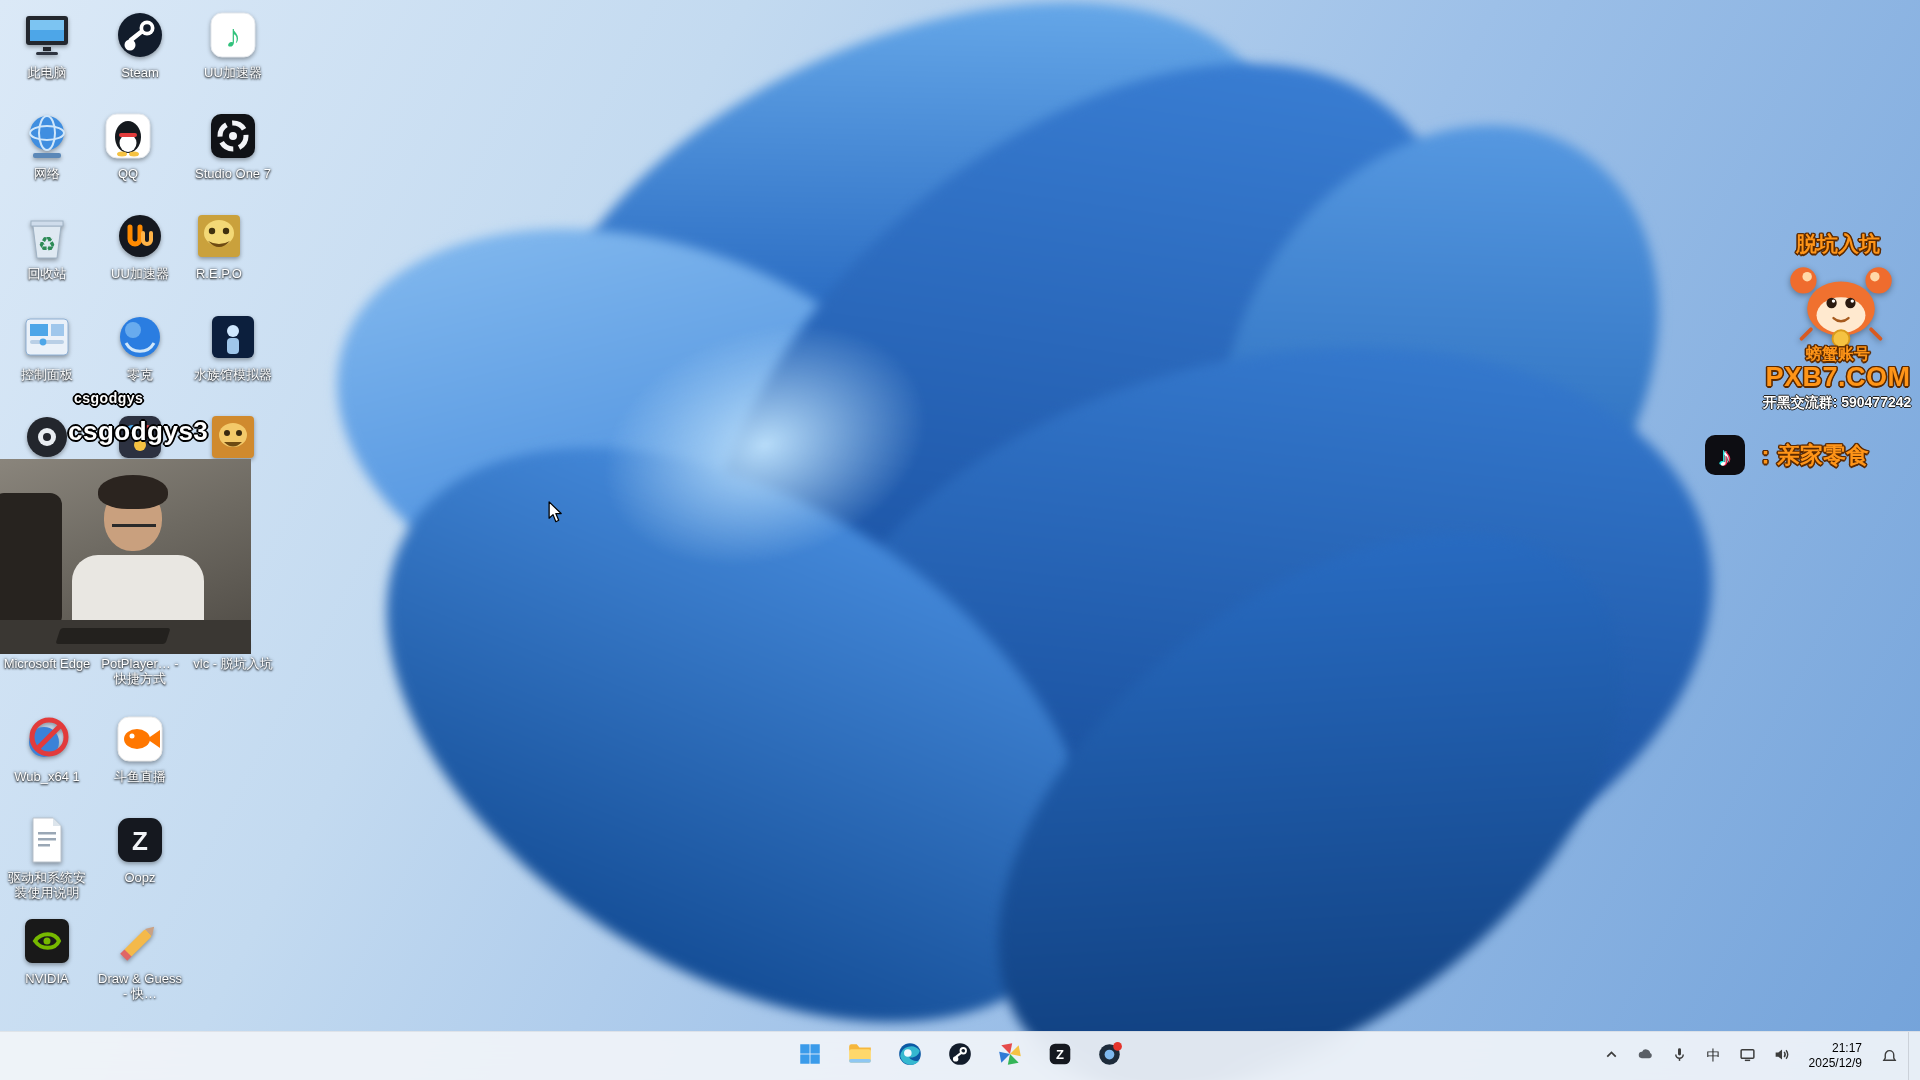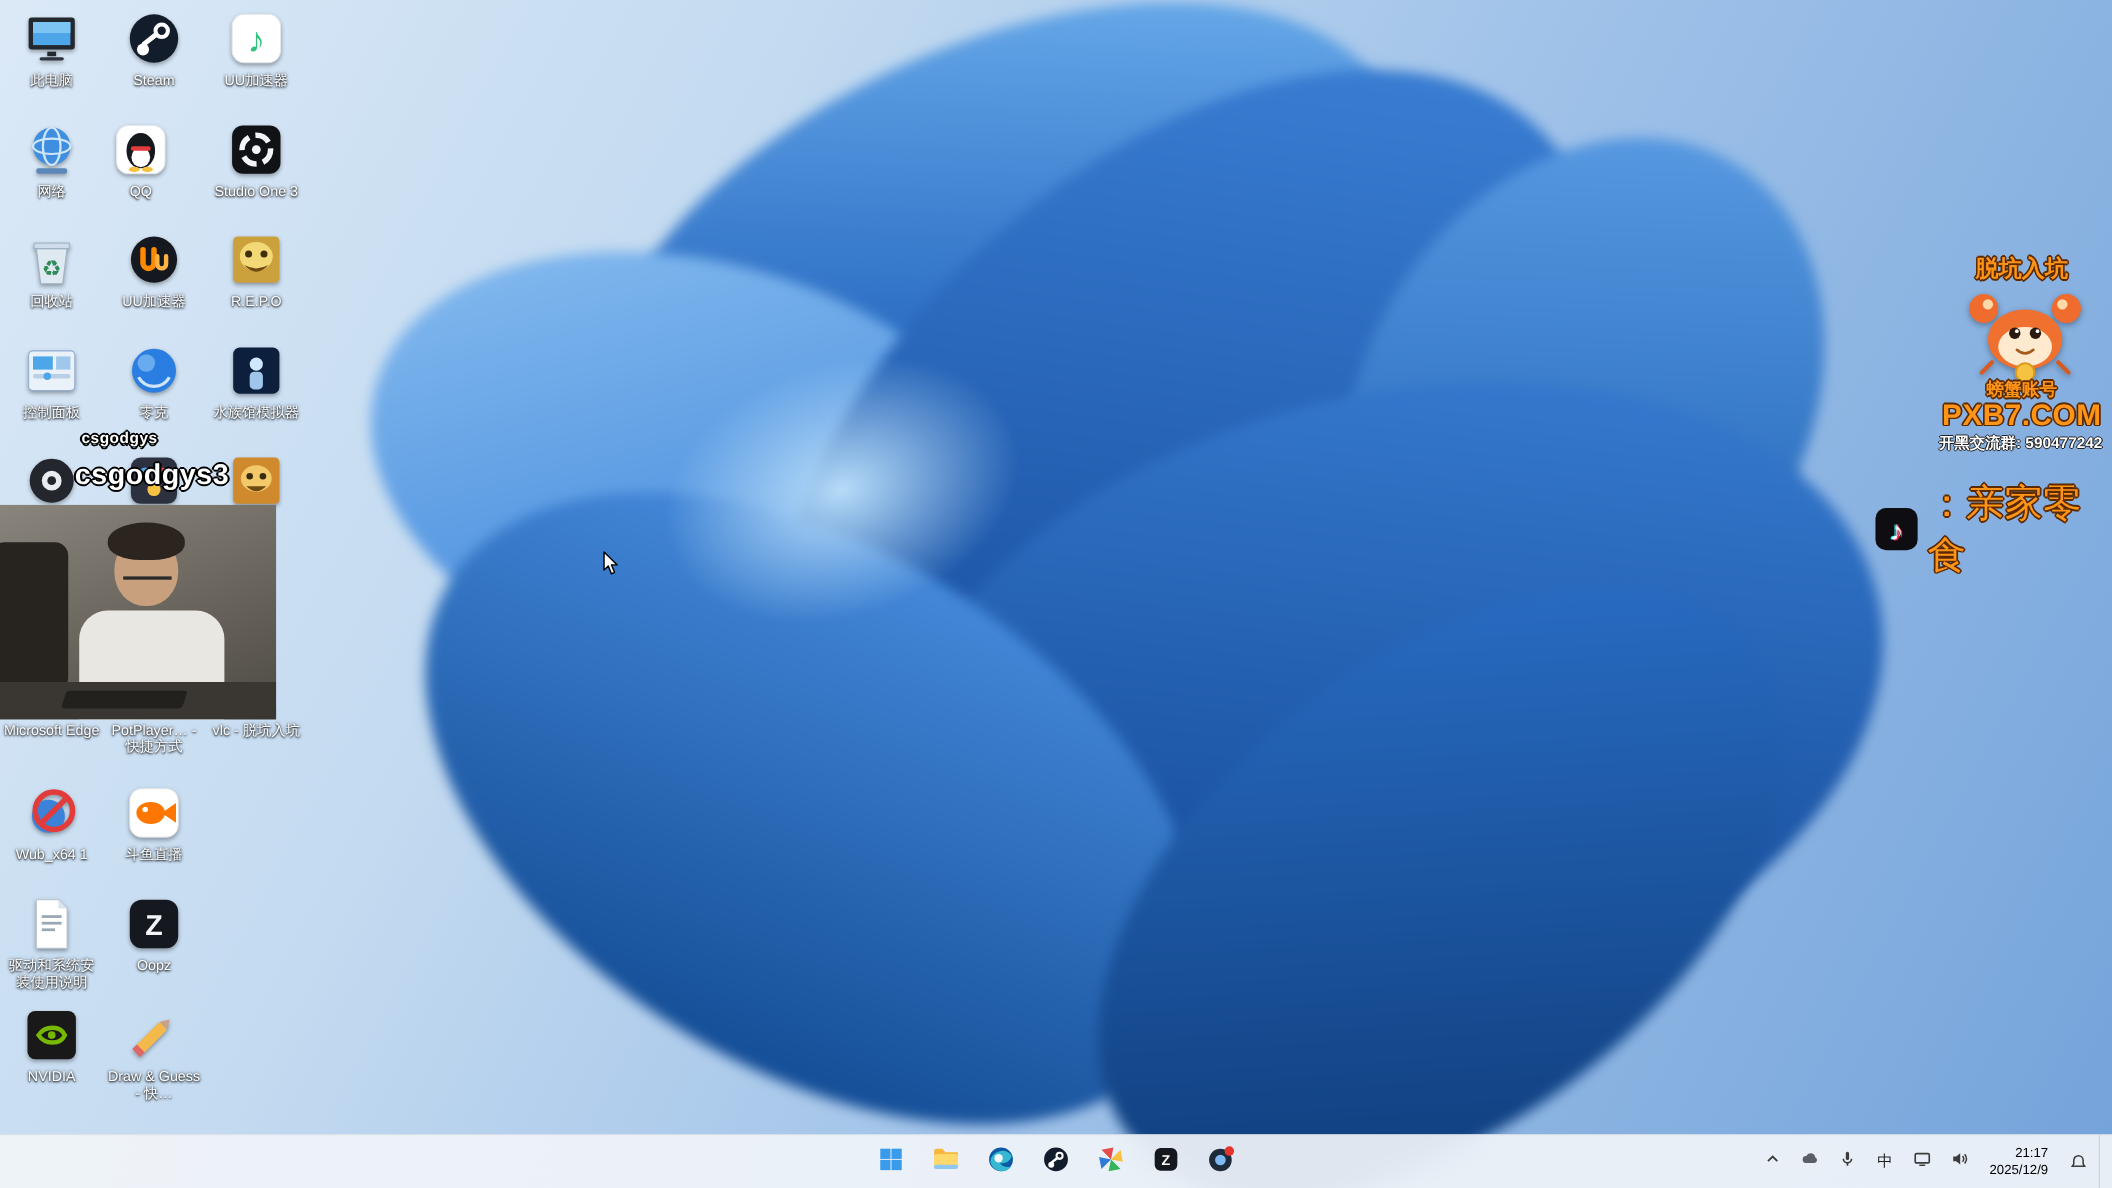--- a/index.html
+++ b/index.html
@@ -50,21 +50,21 @@
   #promo-mascot svg{width:100%;height:100%;filter:drop-shadow(0 2px 3px rgba(0,0,0,.35));}
   #promo-account{left:1768px;top:344px;width:140px;text-align:center;font-size:16px;}
   #promo-site{left:1752px;top:362px;width:172px;text-align:center;font-size:27px;letter-spacing:.5px;}
   #promo-group{
     left:1742px;top:394px;width:190px;text-align:center;font-size:14px;color:#fff;font-weight:bold;
     text-shadow:-1px 0 #222,1px 0 #222,0 -1px #222,0 1px #222;
   }
   #promo-tiktok{left:1704px;top:434px;display:flex;align-items:center;gap:8px;}
   .tiktok-icon{width:42px;height:42px;}
   .tiktok-icon svg{width:100%;height:100%;}
-  #promo-tiktok .o-text{font-size:35px;font-weight:400;}
+  #promo-tiktok .o-text{font-size:23px;font-weight:700;}
   
   .taskbar{
     position:absolute;left:0;bottom:0;width:1920px;height:48px;z-index:10;
     background:var(--taskbar_bg,rgba(241,244,249,0.92));
     border-top:1px solid rgba(0,0,0,.06);
     backdrop-filter:blur(12px);
   }
   #tb-center{position:absolute;left:50%;top:4px;transform:translateX(-50%);display:flex;gap:10px;}
   .tb-item{width:40px;height:40px;border-radius:6px;display:flex;align-items:center;justify-content:center;}
   .tb-item svg{width:26px;height:26px;}
@@ -150,21 +150,21 @@
        <div class="icon-label">QQ</div>
      </div>
     <div class="desktop-icon" style="left:189px;top:108px">
        <div class="icon-art">
         <svg viewBox="0 0 56 56">
           <rect x="6" y="6" width="44" height="44" rx="10" fill="#101216"></rect>
           <circle cx="28" cy="28" r="13" fill="none" stroke="#f2f4f7" stroke-width="5" stroke-dasharray="14 6"></circle>
           <circle cx="28" cy="28" r="4" fill="#f2f4f7"></circle>
         </svg>
       </div>
-       <div class="icon-label">Studio One 3</div>
+       <div class="icon-label">Studio One 7</div>
      </div>
     <div class="desktop-icon" style="left:3px;top:208px">
        <div class="icon-art">
         <svg viewBox="0 0 56 56">
           <path d="M14 18 L42 18 L38 50 L18 50 Z" fill="#dfe9f2" stroke="#9fb2c4"></path>
           <rect x="12" y="13" width="32" height="5" fill="#cfdceb" stroke="#9fb2c4"></rect>
           <text x="28" y="43" font-size="20" text-anchor="middle" fill="#2e8b57">♻</text>
         </svg>
       </div>
        <div class="icon-label">回收站</div>
@@ -172,21 +172,21 @@
     <div class="desktop-icon" style="left:96px;top:208px">
        <div class="icon-art">
         <svg viewBox="0 0 56 56">
           <circle cx="28" cy="28" r="21" fill="#15181f"></circle>
           <path d="M18 19 v12 a5 5 0 0 0 10 0 v-12" fill="none" stroke="#ff8a00" stroke-width="5" stroke-linecap="round"></path>
           <path d="M31 25 v7 a4 4 0 0 0 8 0 v-7" fill="none" stroke="#ffb347" stroke-width="4" stroke-linecap="round"></path>
         </svg>
       </div>
        <div class="icon-label">UU加速器</div>
      </div>
-    <div class="desktop-icon" style="left:189px;top:208px">
+    <div class="desktop-icon" style="left:175px;top:208px">
        <div class="icon-art">
         <svg viewBox="0 0 56 56">
           <rect x="7" y="7" width="42" height="42" rx="4" fill="#caa13c"></rect>
           <ellipse cx="28" cy="25" rx="15" ry="13" fill="#f3d876"></ellipse>
           <circle cx="21" cy="23" r="3.2" fill="#40300e"></circle>
           <circle cx="35" cy="23" r="3.2" fill="#40300e"></circle>
           <path d="M17 33 q11 12 22 0 q-11 6 -22 0 z" fill="#6e4a12"></path>
         </svg>
       </div>
        <div class="icon-label">R.E.P.O</div>

